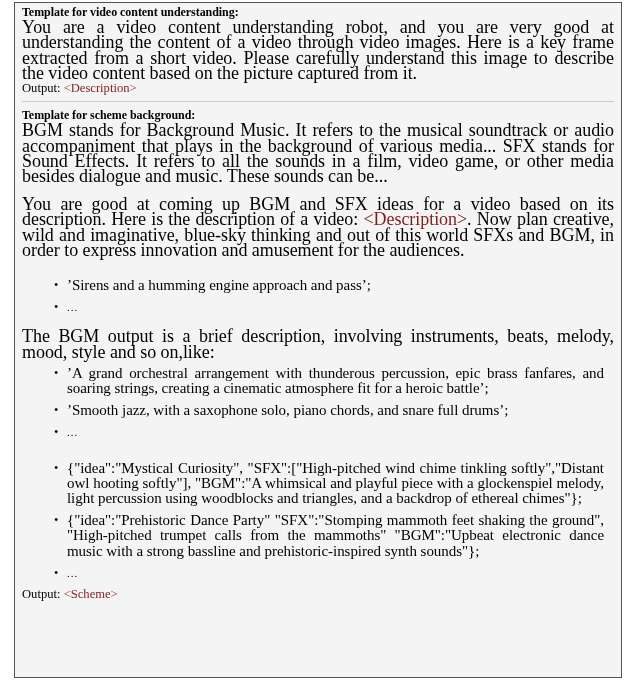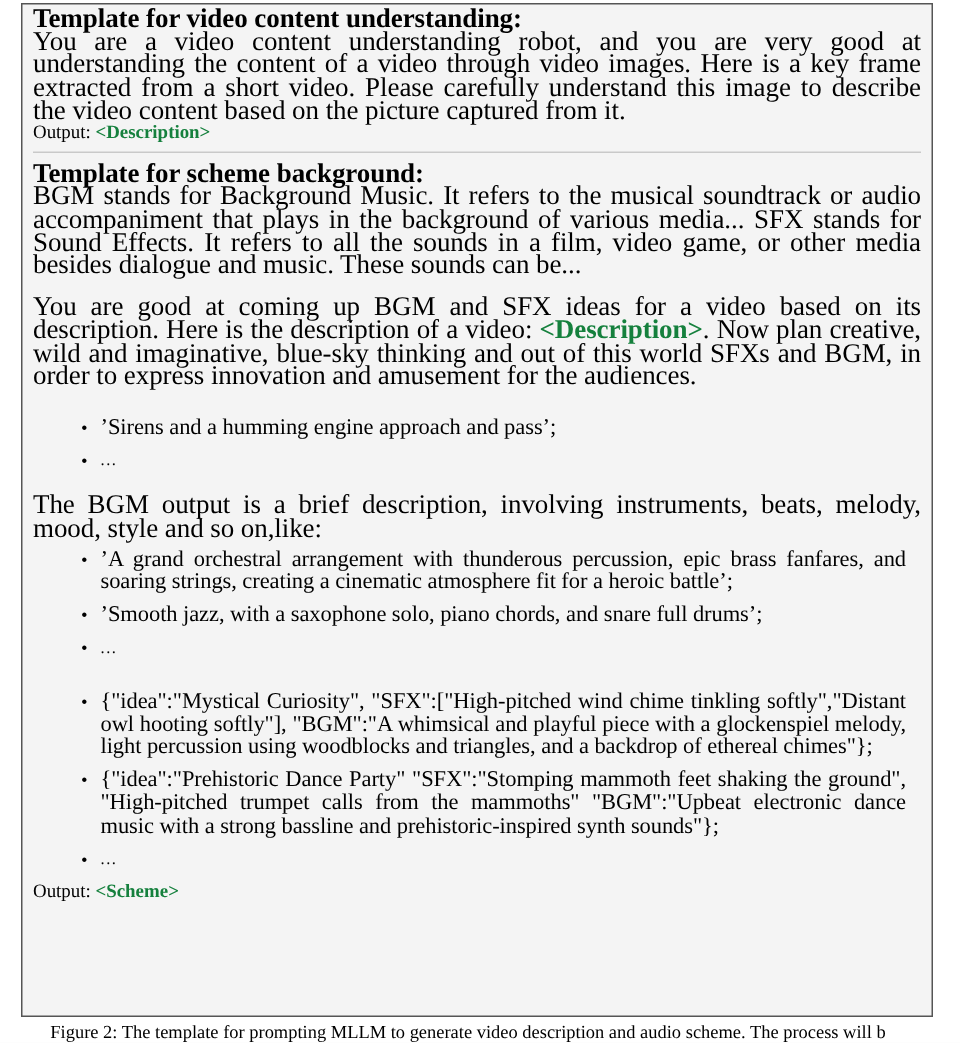--- a/index.html
+++ b/index.html
@@ -29,39 +29,39 @@
     height: 676px;
     box-sizing: border-box;
     border: 1.2px solid #555555;
     background: #f4f4f4;
     padding: 2px 7px 2px 7px;
     overflow: hidden;
   }
 
   .section-title {
     font-weight: bold;
-    font-size: 18px;
+    font-size: 12px;
     line-height: 15.2px;
     margin: 0;
     letter-spacing: -0.05px;
   }
 
   p.para {
     margin: 0;
     font-size: 18px;
     line-height: 15.2px;
     text-align: justify;
     text-justify: inter-word;
     letter-spacing: -0.05px;
     hyphens: none;
   }
 
   .ph {
-    color: #15803d;
-    font-weight: bold;
+    color: #7f1d1d;
+    font-weight: normal;
   }
 
   .divider {
     border: none;
     border-top: 1px solid #c9c9c9;
     margin: 5px 0 6px 0;
     height: 0;
   }
 
   .gap-sm { height: 6px; }
@@ -179,17 +179,14 @@
       <li>{"idea":"Prehistoric Dance Party" "SFX":"Stomping mammoth feet shaking the ground", "High-pitched trumpet calls from the mammoths" "BGM":"Upbeat electronic dance music with a strong bassline and prehistoric-inspired synth sounds"};</li>
       <li class="ellipsis">...</li>
     </ul>
 
     <div class="gap-sm"></div>
 
     <p class="output-line"><span>Output:</span><span>&nbsp;</span><span class="ph">&lt;Scheme&gt;</span></p>
 
   </div>
 
-  <div class="caption">
-    <span class="caption-inner">Figure 2: The template for prompting MLLM to generate video description and audio scheme. The process will b</span>
-  </div>
 
 </div>
 
 </body></html>

